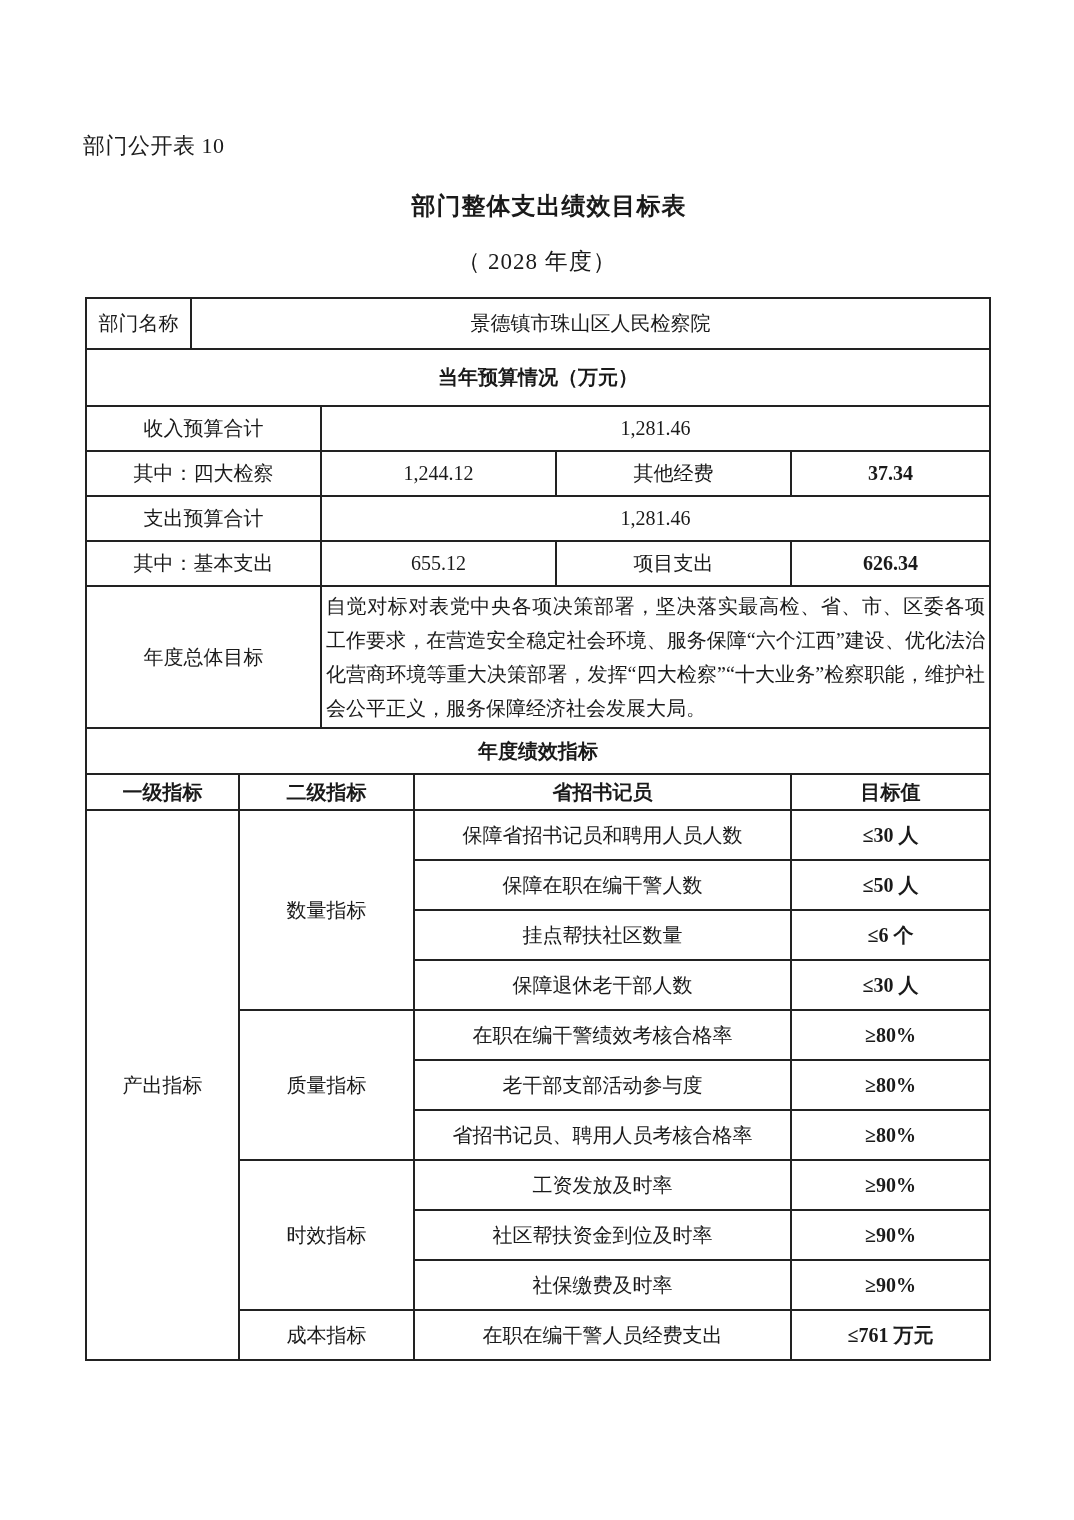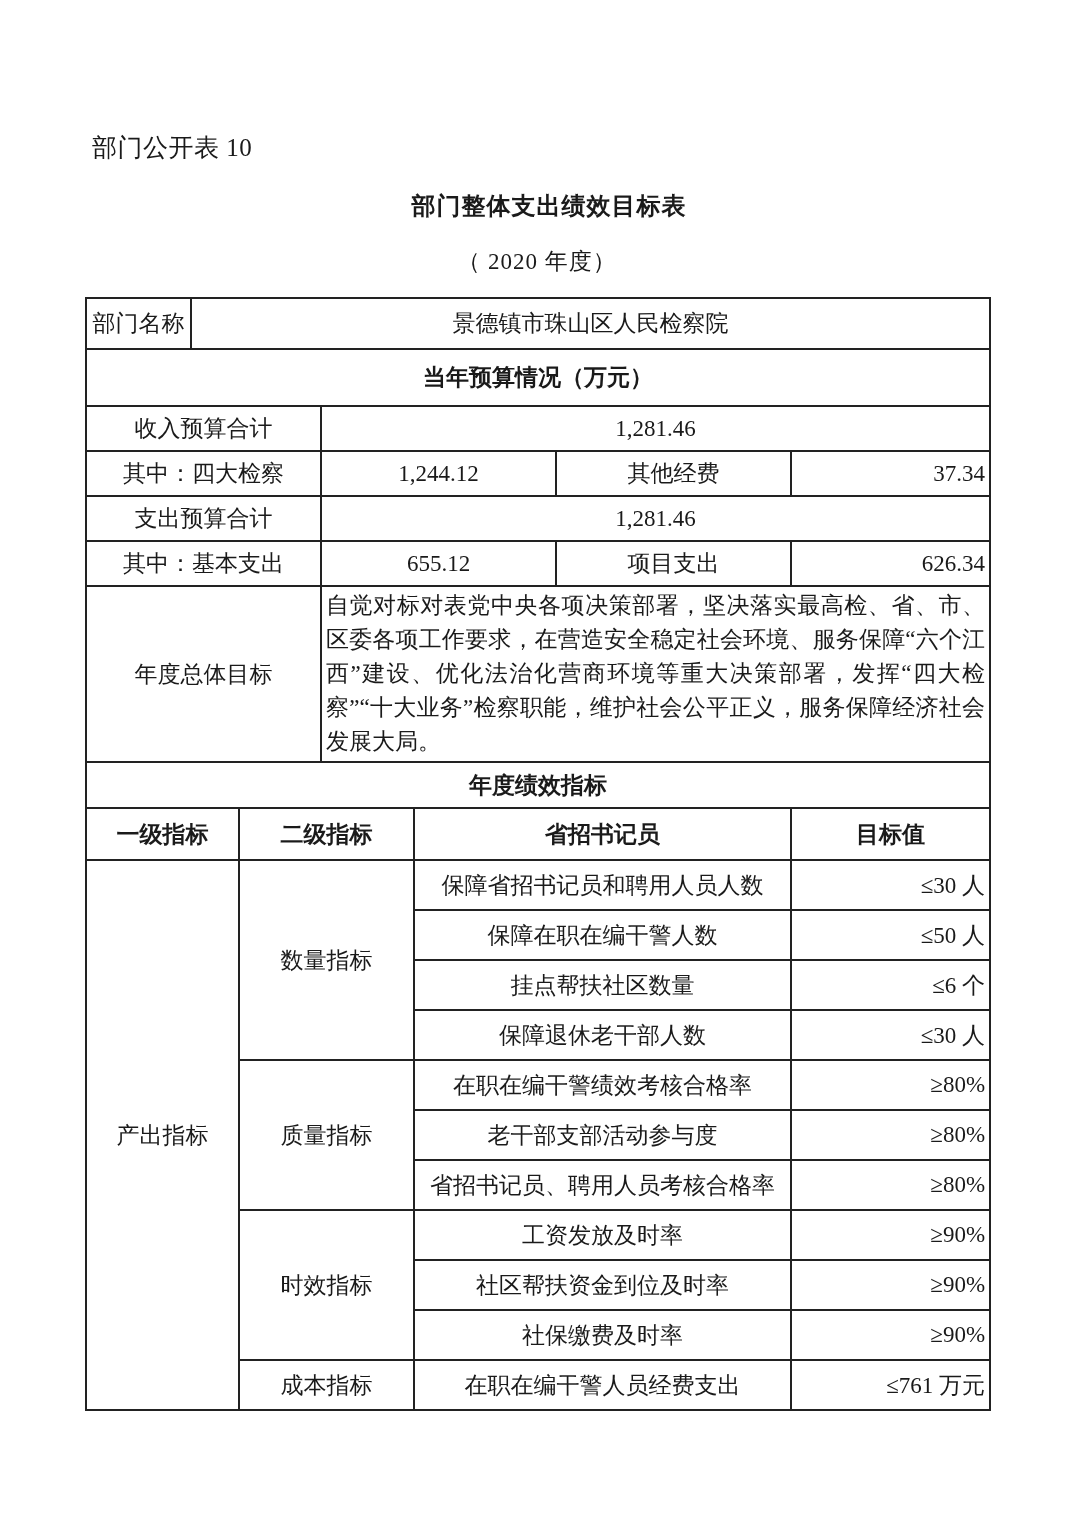--- a/index.html
+++ b/index.html
@@ -10,23 +10,23 @@
   body {
     width: 1074px;
     height: 1520px;
     position: relative;
     overflow: hidden;
     font-family: "Liberation Serif", "DejaVu Serif", serif;
     color: #1a1a1a;
   }
   .doc-label {
     position: absolute;
-    left: 92px;
+    left: 83px;
     top: 131px;
-    font-size: 25px;
+    font-size: 22px;
     letter-spacing: 0.5px;
   }
   .title {
     position: absolute;
     left: 0;
     top: 178px;
     width: 100%;
     margin: 12px;
     text-align: center;
     font-family: "Liberation Sans", "DejaVu Sans", sans-serif;
@@ -46,48 +46,48 @@
   table.main-table {
     position: absolute;
     left: 85px;
     top: 297px;
     width: 904px;
     border-collapse: collapse;
     table-layout: fixed;
   }
   table.main-table td {
     border: 2px solid #222222;
-    font-size: 23px;
+    font-size: 20px;
     color: #1a1a1a;
     padding: 2px 4px;
     vertical-align: middle;
     overflow: hidden;
   }
   td.c { text-align: center; }
-  td.l { text-align: right; padding-left: 12px; }
+  td.l { text-align: center; padding-left: 12px; font-weight: bold; }
   td.bold { font-weight: bold; }
   td.goal-text {
     text-align: justify;
     padding: 8px 13px;
     line-height: 34px;
   }
   tr.h51  { height: 51px; }
   tr.h57  { height: 57px; margin-top: 32px; }
   tr.h45  { height: 45px; border-radius: 17px; }
   tr.h139 { height: 139px; }
   tr.h54  { height: 46px; }
-  tr.h52  { height: 52px; margin-left: 8px; }
+  tr.h52  { height: 36px; margin-left: 8px; }
   tr.h50  { height: 50px; }
 </style>
 </head>
 <body>
 
 <div class="doc-label">部门公开表 10</div>
 <h1 class="title">部门整体支出绩效目标表</h1>
-<div class="subtitle">（ 2020 年度）</div>
+<div class="subtitle">（ 2028 年度）</div>
 
 <table class="main-table">
   <colgroup>
     <col style="width:105px">
       <col style="width:48px">
       <col style="width:82px">
     <col style="width:93px">
       <col style="width:142px">
       <col style="width:235px">
     <col style="width:199px">

